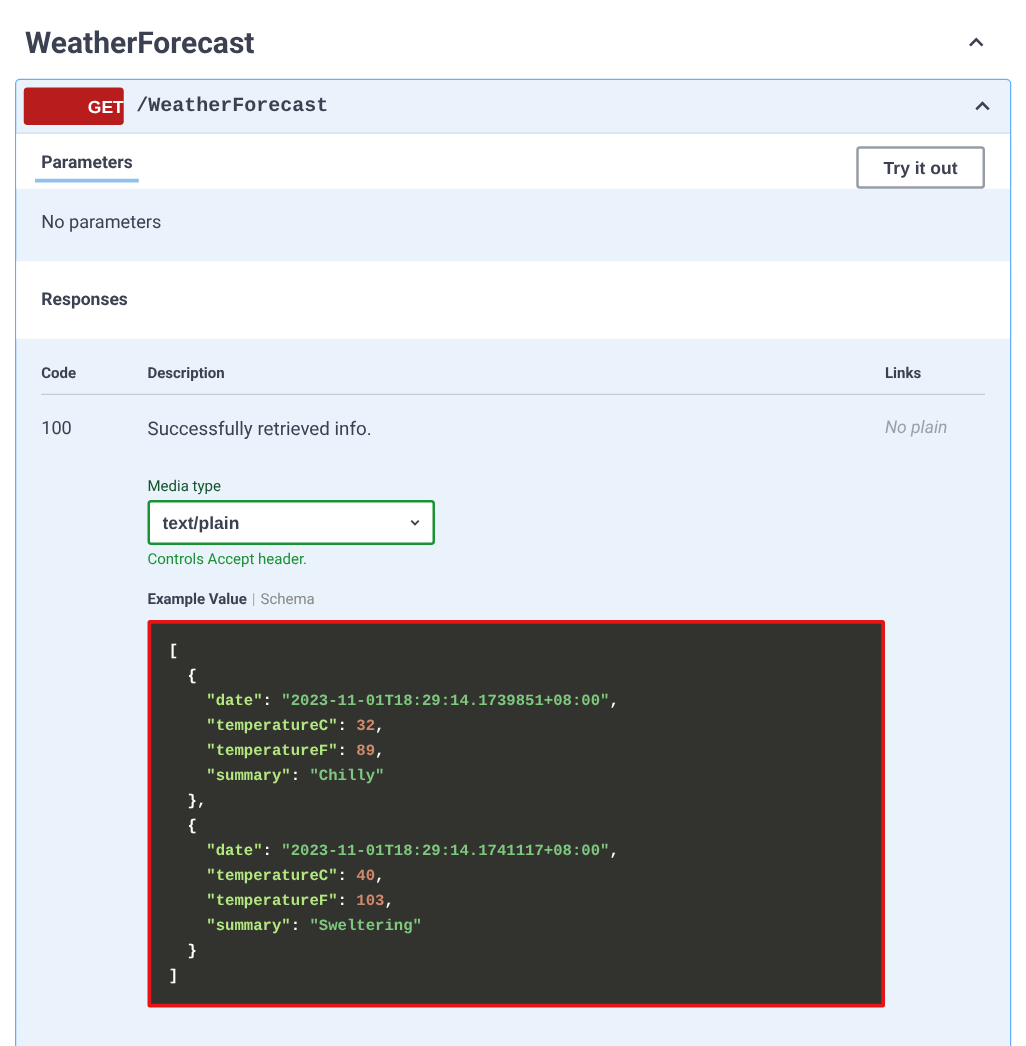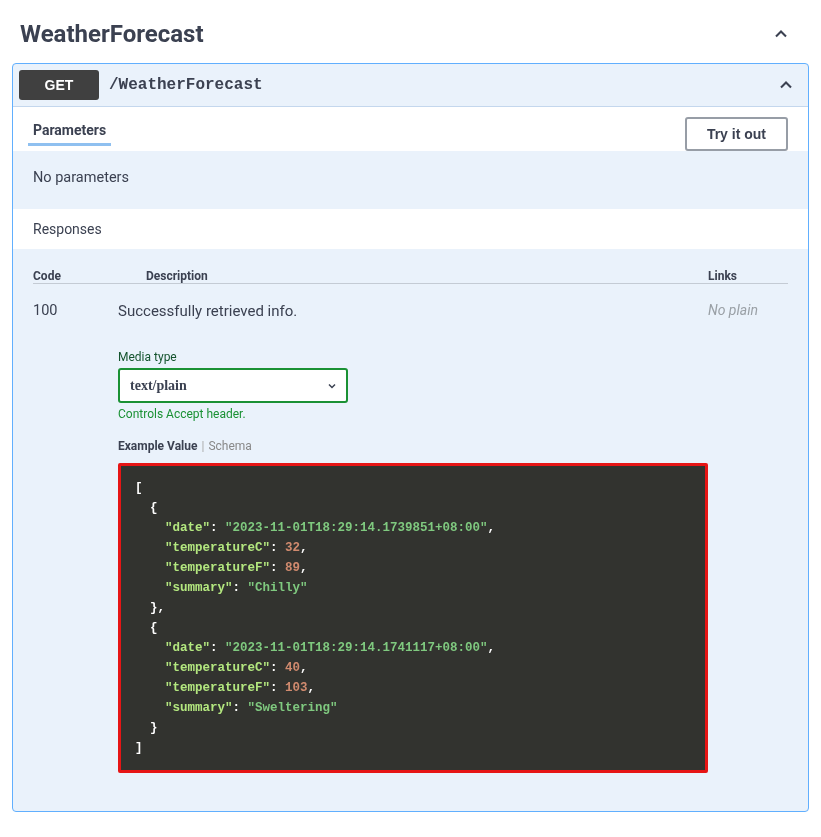--- a/index.html
+++ b/index.html
@@ -31,28 +31,28 @@
       background: #eaf2fb;
       margin: 0 2px;
     }
     .opblock-summary {
       display: flex;
       align-items: center;
       padding: 6px;
       cursor: pointer;
     }
     .method-badge {
-      background: #404040;
+      background: #b91c1c;
       color: #fff;
       font-weight: 700;
       font-size: 14px;
       padding: 7px 0;
       border-radius: 3px;
       width: 80px;
-      text-align: center;
+      text-align: right;
       font-family: -apple-system, sans-serif;
     }
     .path {
       font-family: "Courier New", monospace;
       font-weight: 700;
       font-size: 16px;
       color: #3b4151;
       margin-left: 10px;
       flex: 1;
     }
@@ -93,35 +93,35 @@
       border-radius: 3px;
       cursor: pointer;
     }
     .params-body {
       padding: 18px 20px 23px 20px;
       font-size: 14.5px;
       color: #3b4151;
     }
     .responses-header {
       background: #fff;
-      padding: 12px 20px;
-      font-size: 14px;
-      font-weight: 400;
+      padding: 23px 20px;
+      font-size: 14px;
+      font-weight: 700;
       color: #3b4151;
     }
     .responses-table {
       padding: 20px;
     }
     .resp-head-row {
       display: flex;
       border-bottom: 1px solid #c4cbd4;
-      font-size: 12px;
-      font-weight: 700;
-      color: #3b4151;
-      gap: 28px;
+      padding-bottom: 10px;
+      font-size: 12px;
+      font-weight: 700;
+      color: #3b4151;
     }
     .col-code { width: 85px; }
     .col-desc { flex: 1; }
     .col-links { width: 80px; font-weight: 700; }
     .resp-row {
       display: flex;
       padding-top: 18px;
     }
     .code-val {
       width: 85px;
@@ -145,21 +145,20 @@
       border: 2px solid #1a9134;
       border-radius: 3px;
       padding: 8px 30px 8px 10px;
       font-size: 14px;
       font-weight: 700;
       color: #3b4151;
       width: 230px;
       background: #fff;
       appearance: none;
       position: relative;
-      font-family: Liberation Serif, serif;
     }
     .select-wrap { position: relative; display: inline-block; }
     .select-caret {
       position: absolute;
       right: 10px;
       top: 50%;
       transform: translateY(-50%);
       pointer-events: none;
     }
     .accept-note {

